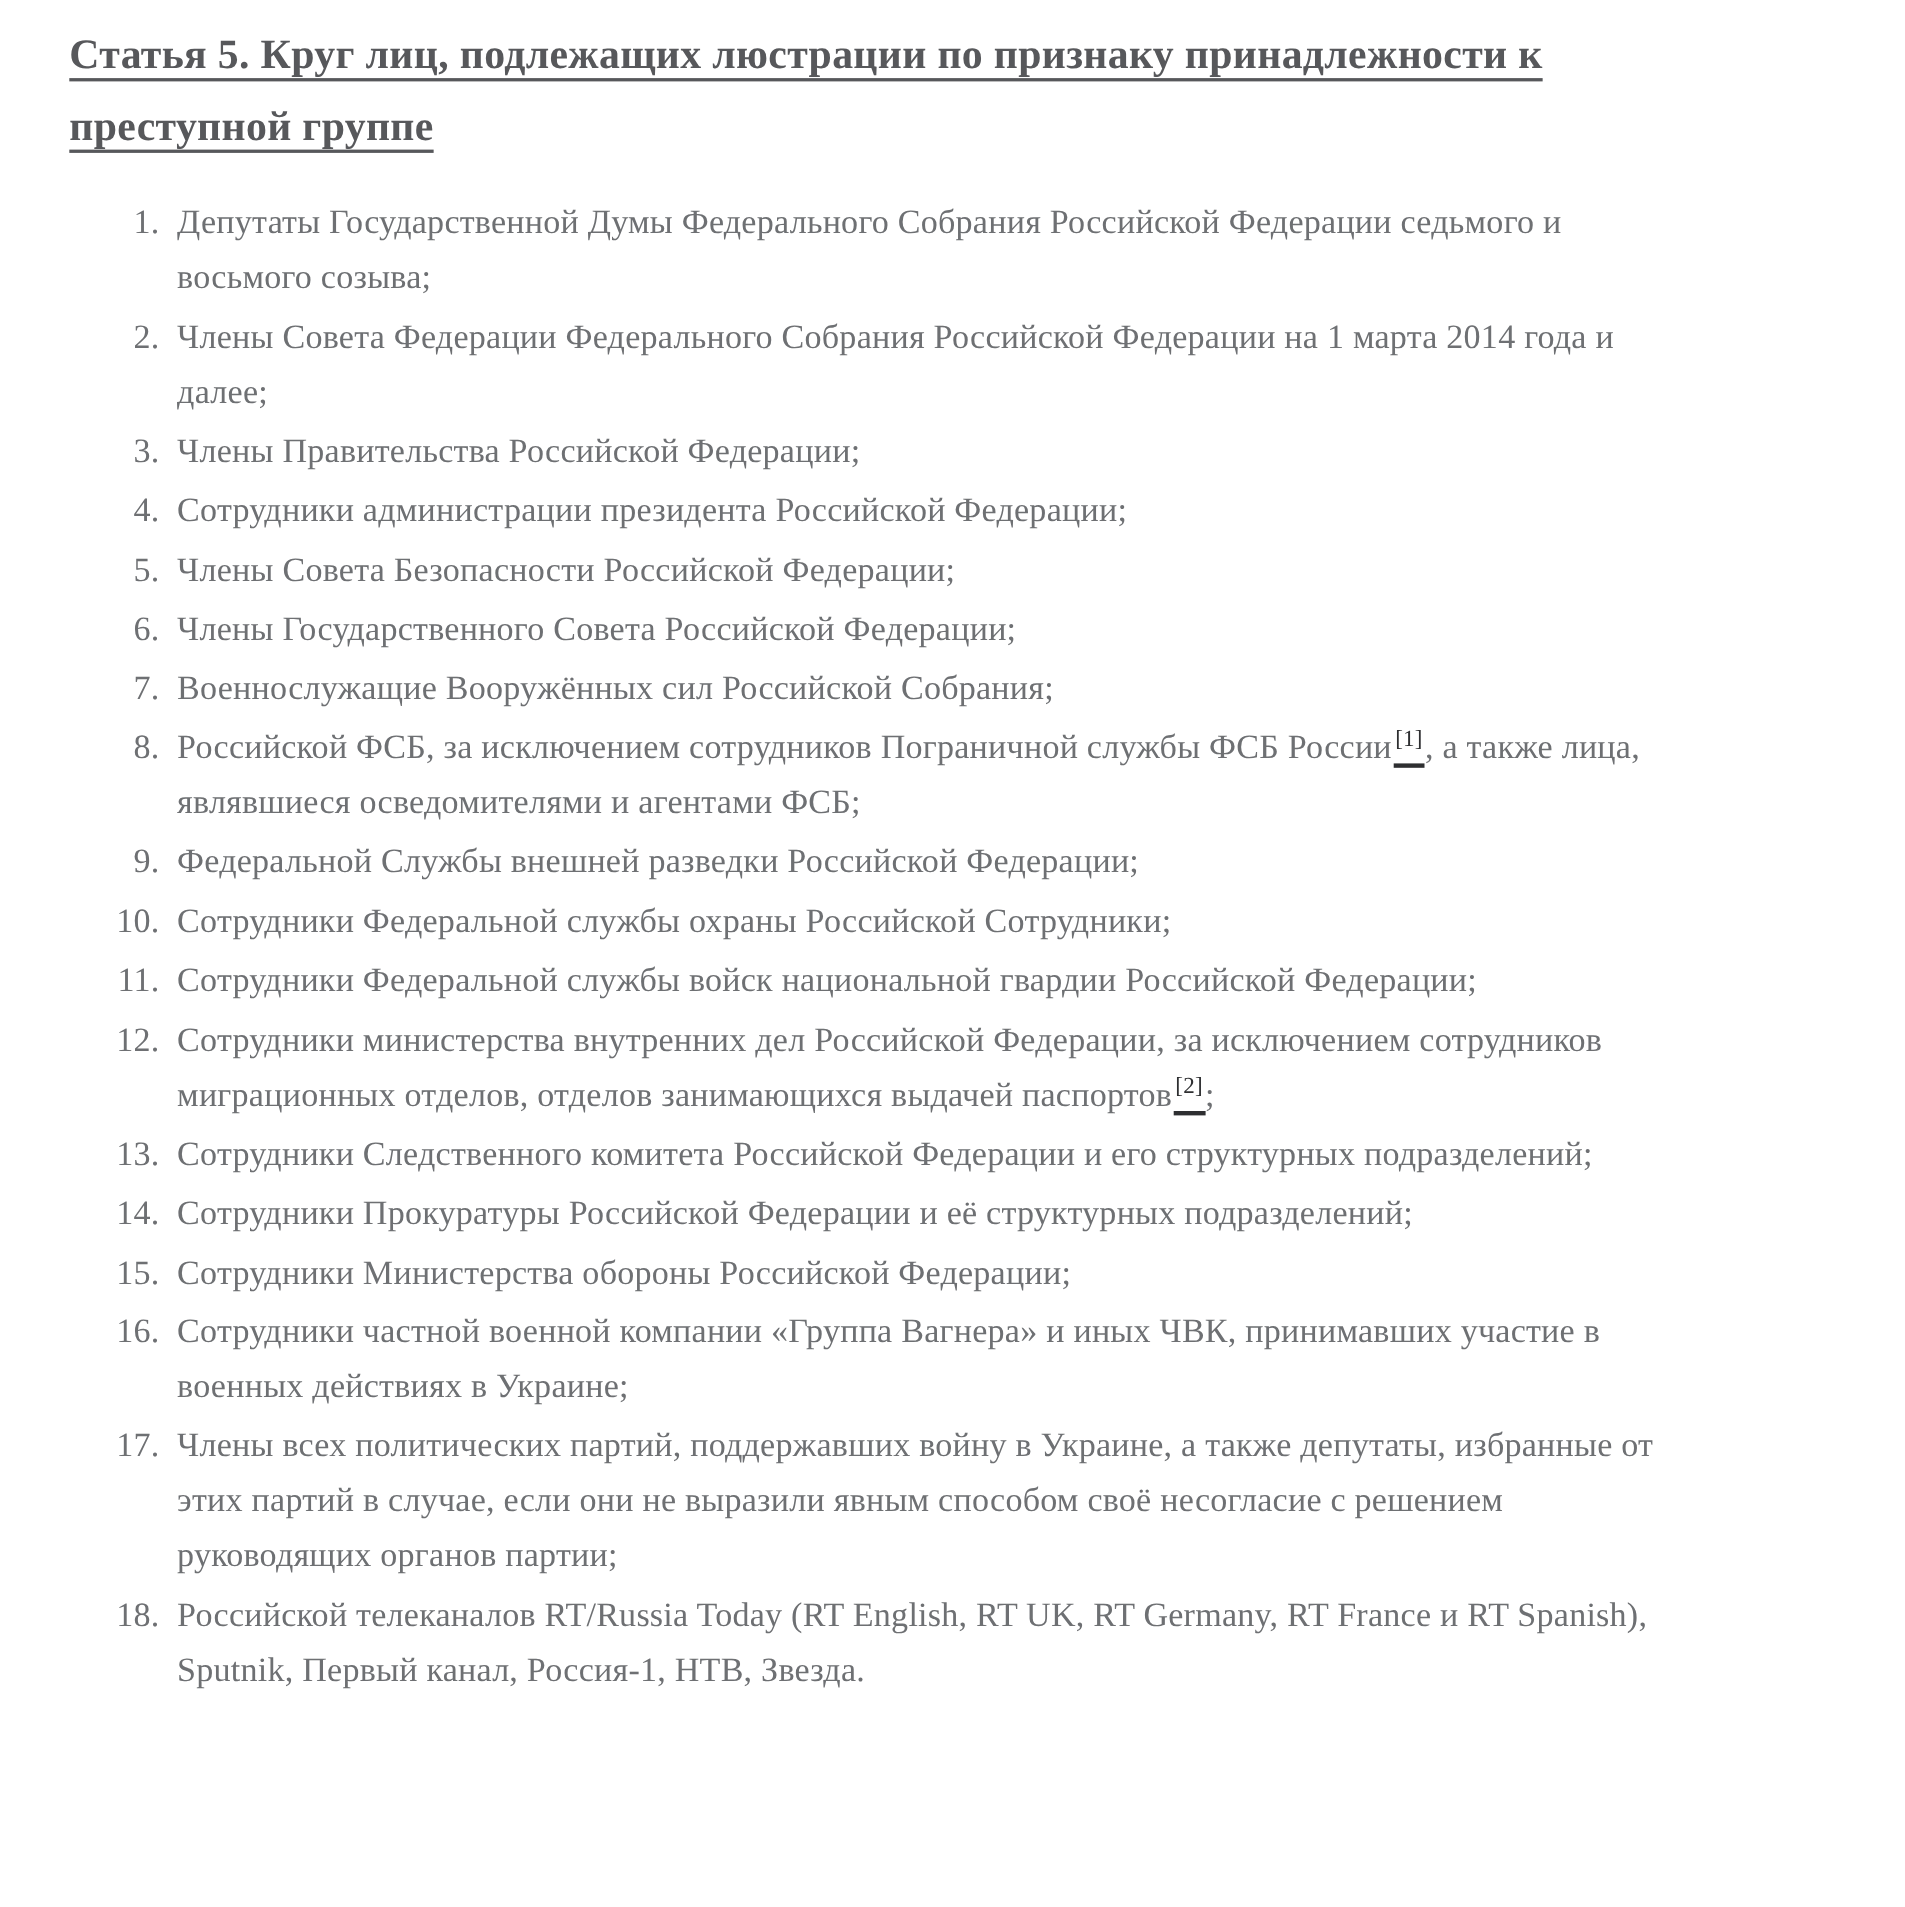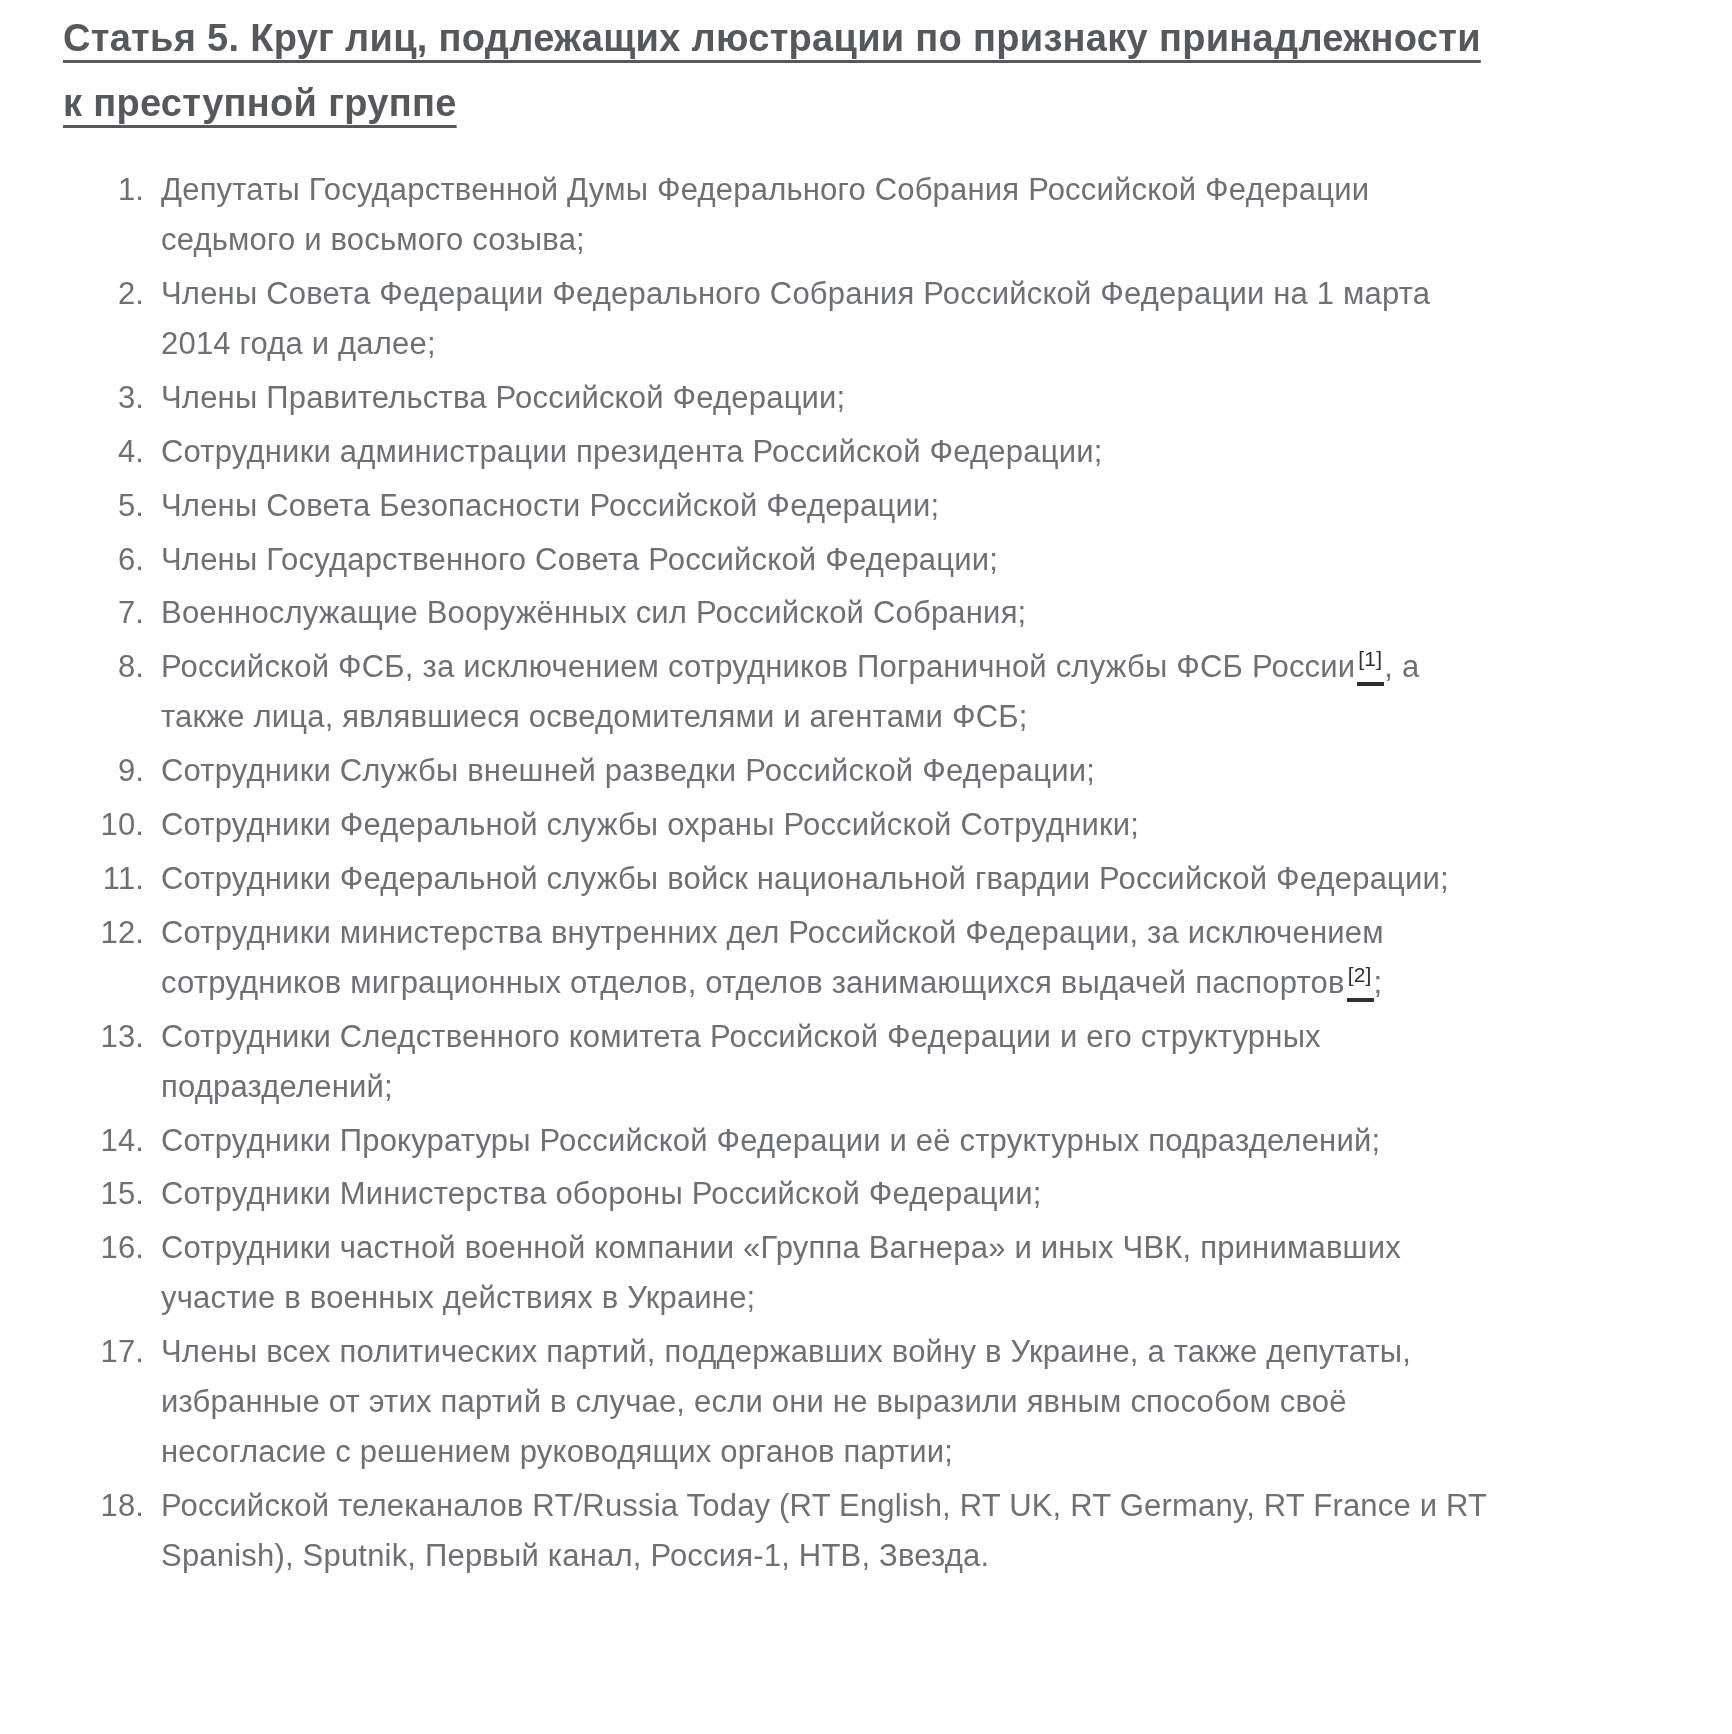--- a/index.html
+++ b/index.html
@@ -4,23 +4,23 @@
 <style>
   html, body {
     margin: 0;
     padding: 0;
     background: #ffffff;
   }
   .page {
     width: 1732px;
     min-height: 1734px;
     box-sizing: border-box;
-    padding: 6px 222px 60px 63px;
+    padding: 18px 222px 60px 63px;
     background: #ffffff;
-    font-family: Liberation Sans, sans-serif;
+    font-family: Liberation Serif, serif;
   }
   .heading {
     margin: 0;
     font-size: 38px;
     font-weight: 700;
     line-height: 1.7;
     color: #57585b;
     letter-spacing: 0.3px;
     text-decoration: underline;
     text-decoration-thickness: 3px;
@@ -62,21 +62,21 @@
 
   <ol class="lustration-list" id="lustration-list">
       <li><span>Депутаты Государственной Думы Федерального Собрания Российской Федерации седьмого и восьмого созыва;</span></li>
       <li><span>Члены Совета Федерации Федерального Собрания Российской Федерации на 1 марта 2014 года и далее;</span></li>
       <li><span>Члены Правительства Российской Федерации;</span></li>
       <li><span>Сотрудники администрации президента Российской Федерации;</span></li>
       <li><span>Члены Совета Безопасности Российской Федерации;</span></li>
       <li><span>Члены Государственного Совета Российской Федерации;</span></li>
       <li><span>Военнослужащие Вооружённых сил Российской Собрания;</span></li>
       <li><span>Российской ФСБ, за исключением сотрудников Пограничной службы ФСБ России</span><a class="footnote"><span class="fn-num">[1]</span></a><span>, а также лица, являвшиеся осведомителями и агентами ФСБ;</span></li>
-      <li><span>Сотрудники Службы внешней разведки Российской Федерации;</span></li>
+      <li><span>Федеральной Службы внешней разведки Российской Федерации;</span></li>
       <li><span>Сотрудники Федеральной службы охраны Российской Сотрудники;</span></li>
       <li><span>Сотрудники Федеральной службы войск национальной гвардии Российской Федерации;</span></li>
       <li><span>Сотрудники министерства внутренних дел Российской Федерации, за исключением сотрудников миграционных отделов, отделов занимающихся выдачей паспортов</span><a class="footnote"><span class="fn-num">[2]</span></a><span>;</span></li>
       <li><span>Сотрудники Следственного комитета Российской Федерации и его структурных подразделений;</span></li>
       <li><span>Сотрудники Прокуратуры Российской Федерации и её структурных подразделений;</span></li>
       <li><span>Сотрудники Министерства обороны Российской Федерации;</span></li>
       <li><span>Сотрудники частной военной компании «Группа Вагнера» и иных ЧВК, принимавших участие в военных действиях в Украине;</span></li>
       <li><span>Члены всех политических партий, поддержавших войну в Украине, а также депутаты, избранные от этих партий в случае, если они не выразили явным способом своё несогласие с решением руководящих органов партии;</span></li>
       <li><span>Российской телеканалов RT/Russia Today (RT English, RT UK, RT Germany, RT France и RT Spanish), Sputnik, Первый канал, Россия-1, НТВ, Звезда.</span></li>
     </ol>

